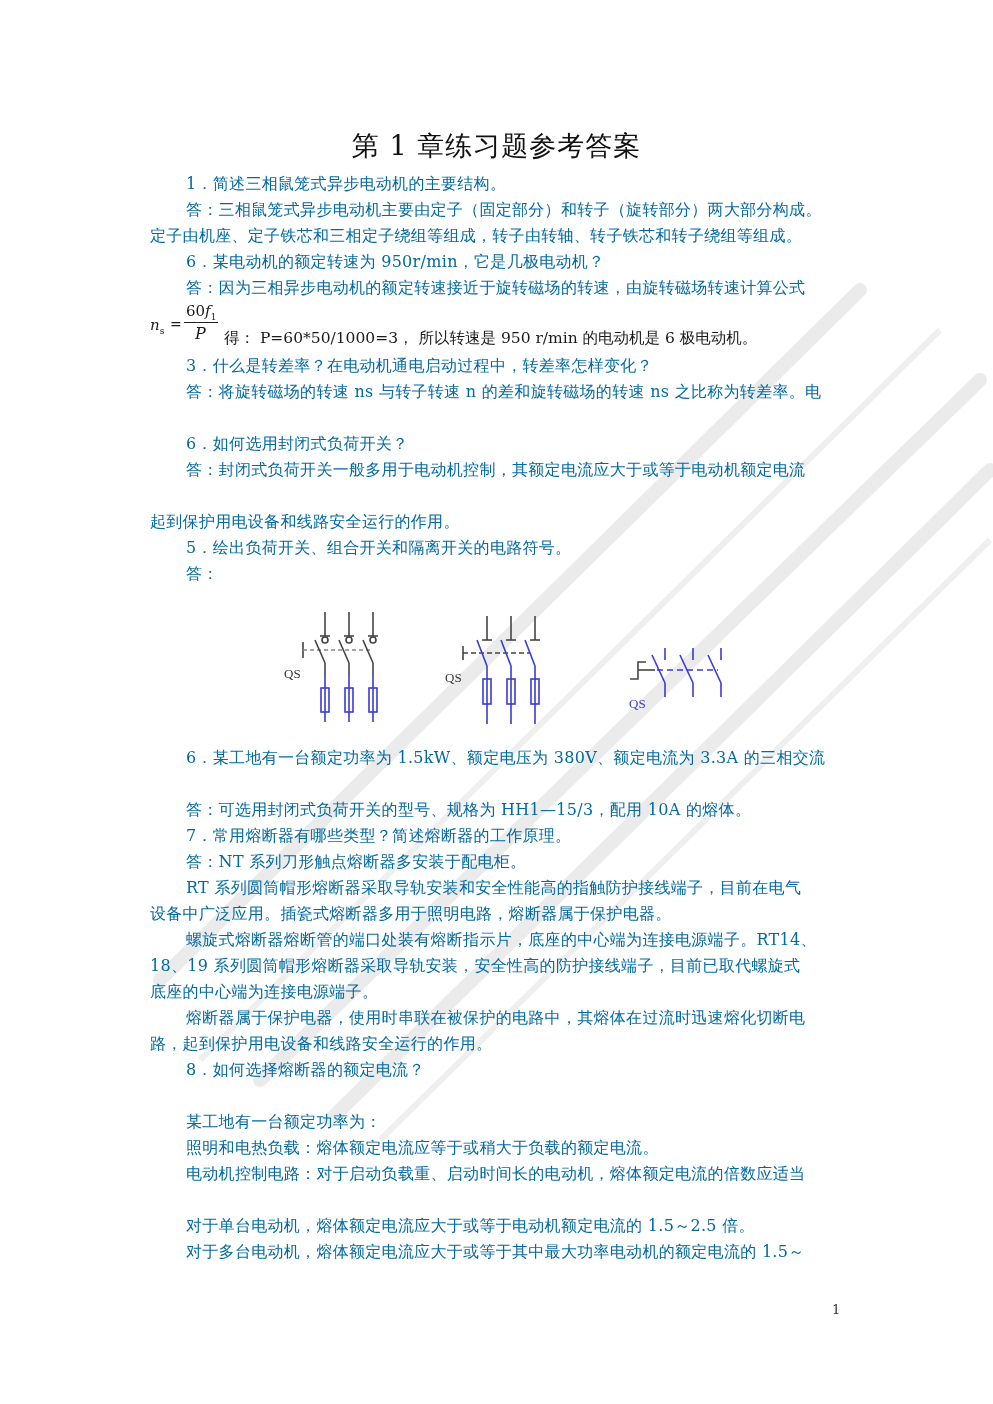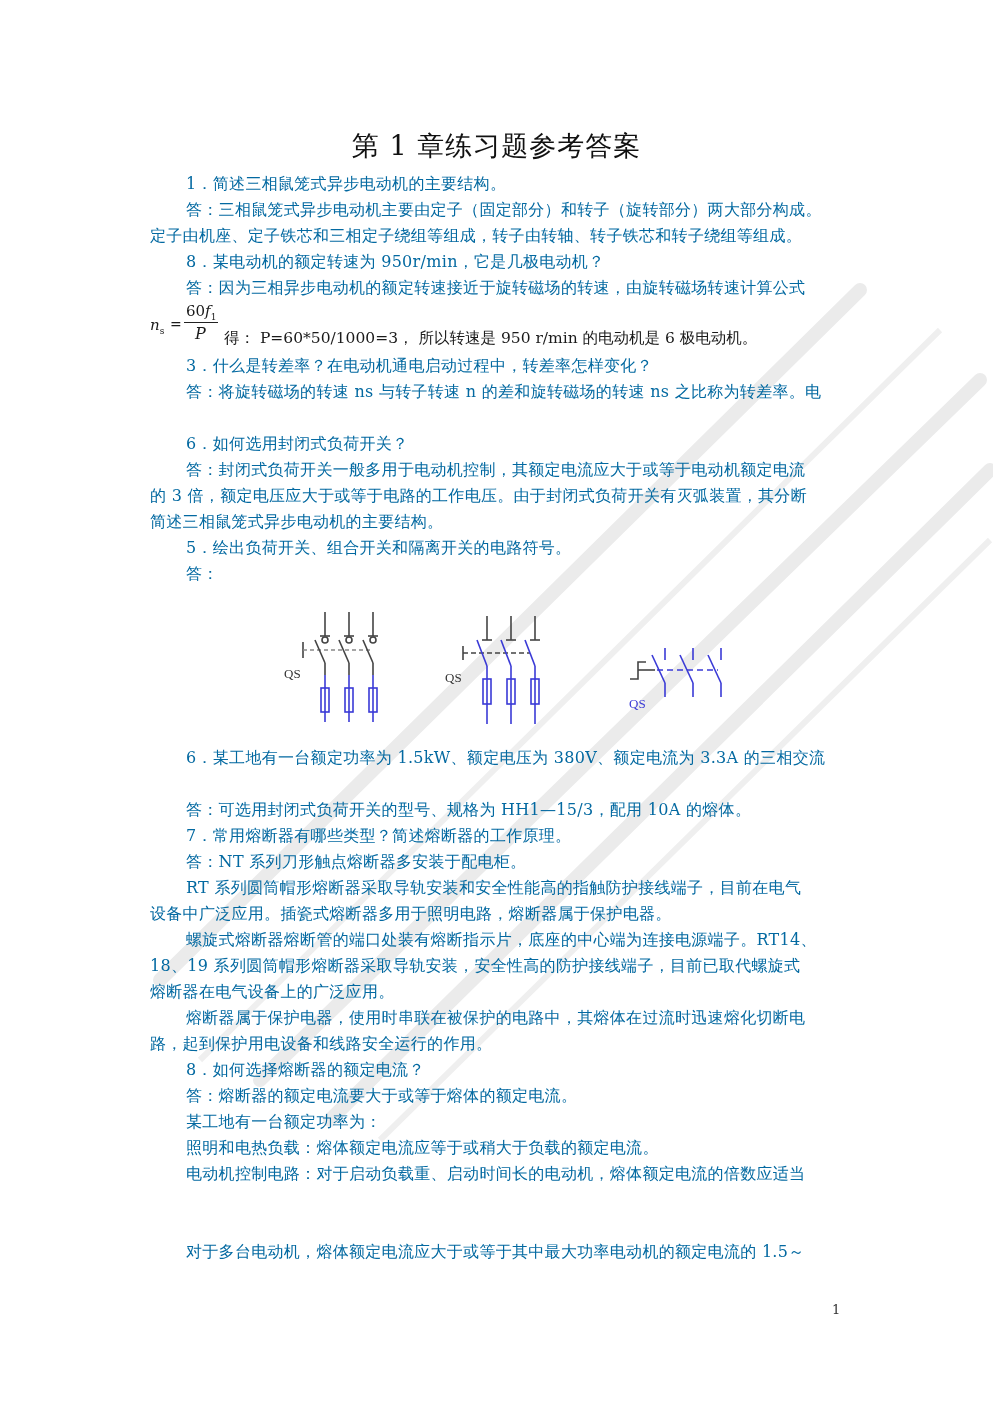--- a/index.html
+++ b/index.html
@@ -39,38 +39,37 @@
       <line x1="200" y1="1060" x2="940" y2="330"></line>
       <line x1="380" y1="1140" x2="990" y2="540"></line>
     </g>
   </svg>
 
   <div class="title">第 1 章练习题参考答案</div>
 
   <div class="line ind" style="top:172px">1．简述三相鼠笼式异步电动机的主要结构。</div>
   <div class="line ind" style="top:198px">答：三相鼠笼式异步电动机主要由定子（固定部分）和转子（旋转部分）两大部分构成。</div>
   <div class="line" style="top:224px">定子由机座、定子铁芯和三相定子绕组等组成，转子由转轴、转子铁芯和转子绕组等组成。</div>
-  <div class="line ind" style="top:250px">8．某电动机的额定转速为 950r/min，它是几极电动机？</div>
+  <div class="line ind" style="top:250px">6．某电动机的额定转速为 950r/min，它是几极电动机？</div>
   <div class="line ind" style="top:276px">答：因为三相异步电动机的额定转速接近于旋转磁场的转速，由旋转磁场转速计算公式</div>
 
   <div class="formula">
     <span class="ns"><span>n</span><sub>s</sub></span>
     <span class="eq">=</span>
     <span class="num"><span>60</span><i><span>f</span><sub>1</sub></i></span>
     <span class="bar"></span>
     <span class="den">P</span>
     <span class="rest">得：     P=60*50/1000=3，  所以转速是 950 r/min 的电动机是 6 极电动机。</span>
   </div>
 
   <div class="line ind" style="top:354px">3．什么是转差率？在电动机通电启动过程中，转差率怎样变化？</div>
   <div class="line ind" style="top:380px">答：将旋转磁场的转速 ns 与转子转速 n 的差和旋转磁场的转速 ns 之比称为转差率。电</div>
   <div class="line ind" style="top:432px">6．如何选用封闭式负荷开关？</div>
   <div class="line ind" style="top:458px">答：封闭式负荷开关一般多用于电动机控制，其额定电流应大于或等于电动机额定电流</div>
-  <div class="line" style="top:484px">的 3 倍，额定电压应大于或等于电路的工作电压。由于封闭式负荷开关有灭弧装置，其分断</div>
-  <div class="line" style="top:510px">简述三相鼠笼式异步电动机的主要结构。</div>
+  <div class="line" style="top:510px">起到保护用电设备和线路安全运行的作用。</div>
   <div class="line ind" style="top:536px">5．绘出负荷开关、组合开关和隔离开关的电路符号。</div>
   <div class="line ind" style="top:562px">答：</div>
 
   <svg class="diagram" viewBox="270 600 480 130">
 
     <g stroke-width="1.6" fill="none">
       <g stroke="#444">
         <line x1="325" y1="612" x2="325" y2="636"></line>
           <line x1="320" y1="636" x2="330" y2="636"></line>
           <circle cx="325" cy="640" r="3"></circle>
@@ -147,24 +146,24 @@
   </svg>
 
   <div class="line ind" style="top:746px">6．某工地有一台额定功率为 1.5kW、额定电压为 380V、额定电流为 3.3A 的三相交流</div>
   <div class="line ind" style="top:798px">答：可选用封闭式负荷开关的型号、规格为 HH1—15/3，配用 10A 的熔体。</div>
   <div class="line ind" style="top:824px">7．常用熔断器有哪些类型？简述熔断器的工作原理。</div>
   <div class="line ind" style="top:850px">答：NT 系列刀形触点熔断器多安装于配电柜。</div>
   <div class="line ind" style="top:876px">RT 系列圆筒帽形熔断器采取导轨安装和安全性能高的指触防护接线端子，目前在电气</div>
   <div class="line" style="top:902px">设备中广泛应用。插瓷式熔断器多用于照明电路，熔断器属于保护电器。</div>
   <div class="line ind" style="top:928px">螺旋式熔断器熔断管的端口处装有熔断指示片，底座的中心端为连接电源端子。RT14、</div>
   <div class="line" style="top:954px">18、19 系列圆筒帽形熔断器采取导轨安装，安全性高的防护接线端子，目前已取代螺旋式</div>
-  <div class="line" style="top:980px">熔断器在电气设备上的广泛应用。</div>
+  <div class="line" style="top:980px">底座的中心端为连接电源端子。</div>
   <div class="line ind" style="top:1006px">熔断器属于保护电器，使用时串联在被保护的电路中，其熔体在过流时迅速熔化切断电</div>
   <div class="line" style="top:1032px">路，起到保护用电设备和线路安全运行的作用。</div>
   <div class="line ind" style="top:1058px">8．如何选择熔断器的额定电流？</div>
-  <div class="line ind" style="top:1084px">答：熔断器的额定电流要大于或等于熔体的额定电流。</div>
   <div class="line ind" style="top:1110px">某工地有一台额定功率为：</div>
   <div class="line ind" style="top:1136px">照明和电热负载：熔体额定电流应等于或稍大于负载的额定电流。</div>
   <div class="line ind" style="top:1162px">电动机控制电路：对于启动负载重、启动时间长的电动机，熔体额定电流的倍数应适当</div>
+  <div class="line ind" style="top:1214px">对于单台电动机，熔体额定电流应大于或等于电动机额定电流的 1.5～2.5 倍。</div>
   <div class="line ind" style="top:1240px">对于多台电动机，熔体额定电流应大于或等于其中最大功率电动机的额定电流的 1.5～</div>
 
   <div class="pagenum">1</div>
 </div>
 
 </body></html>

